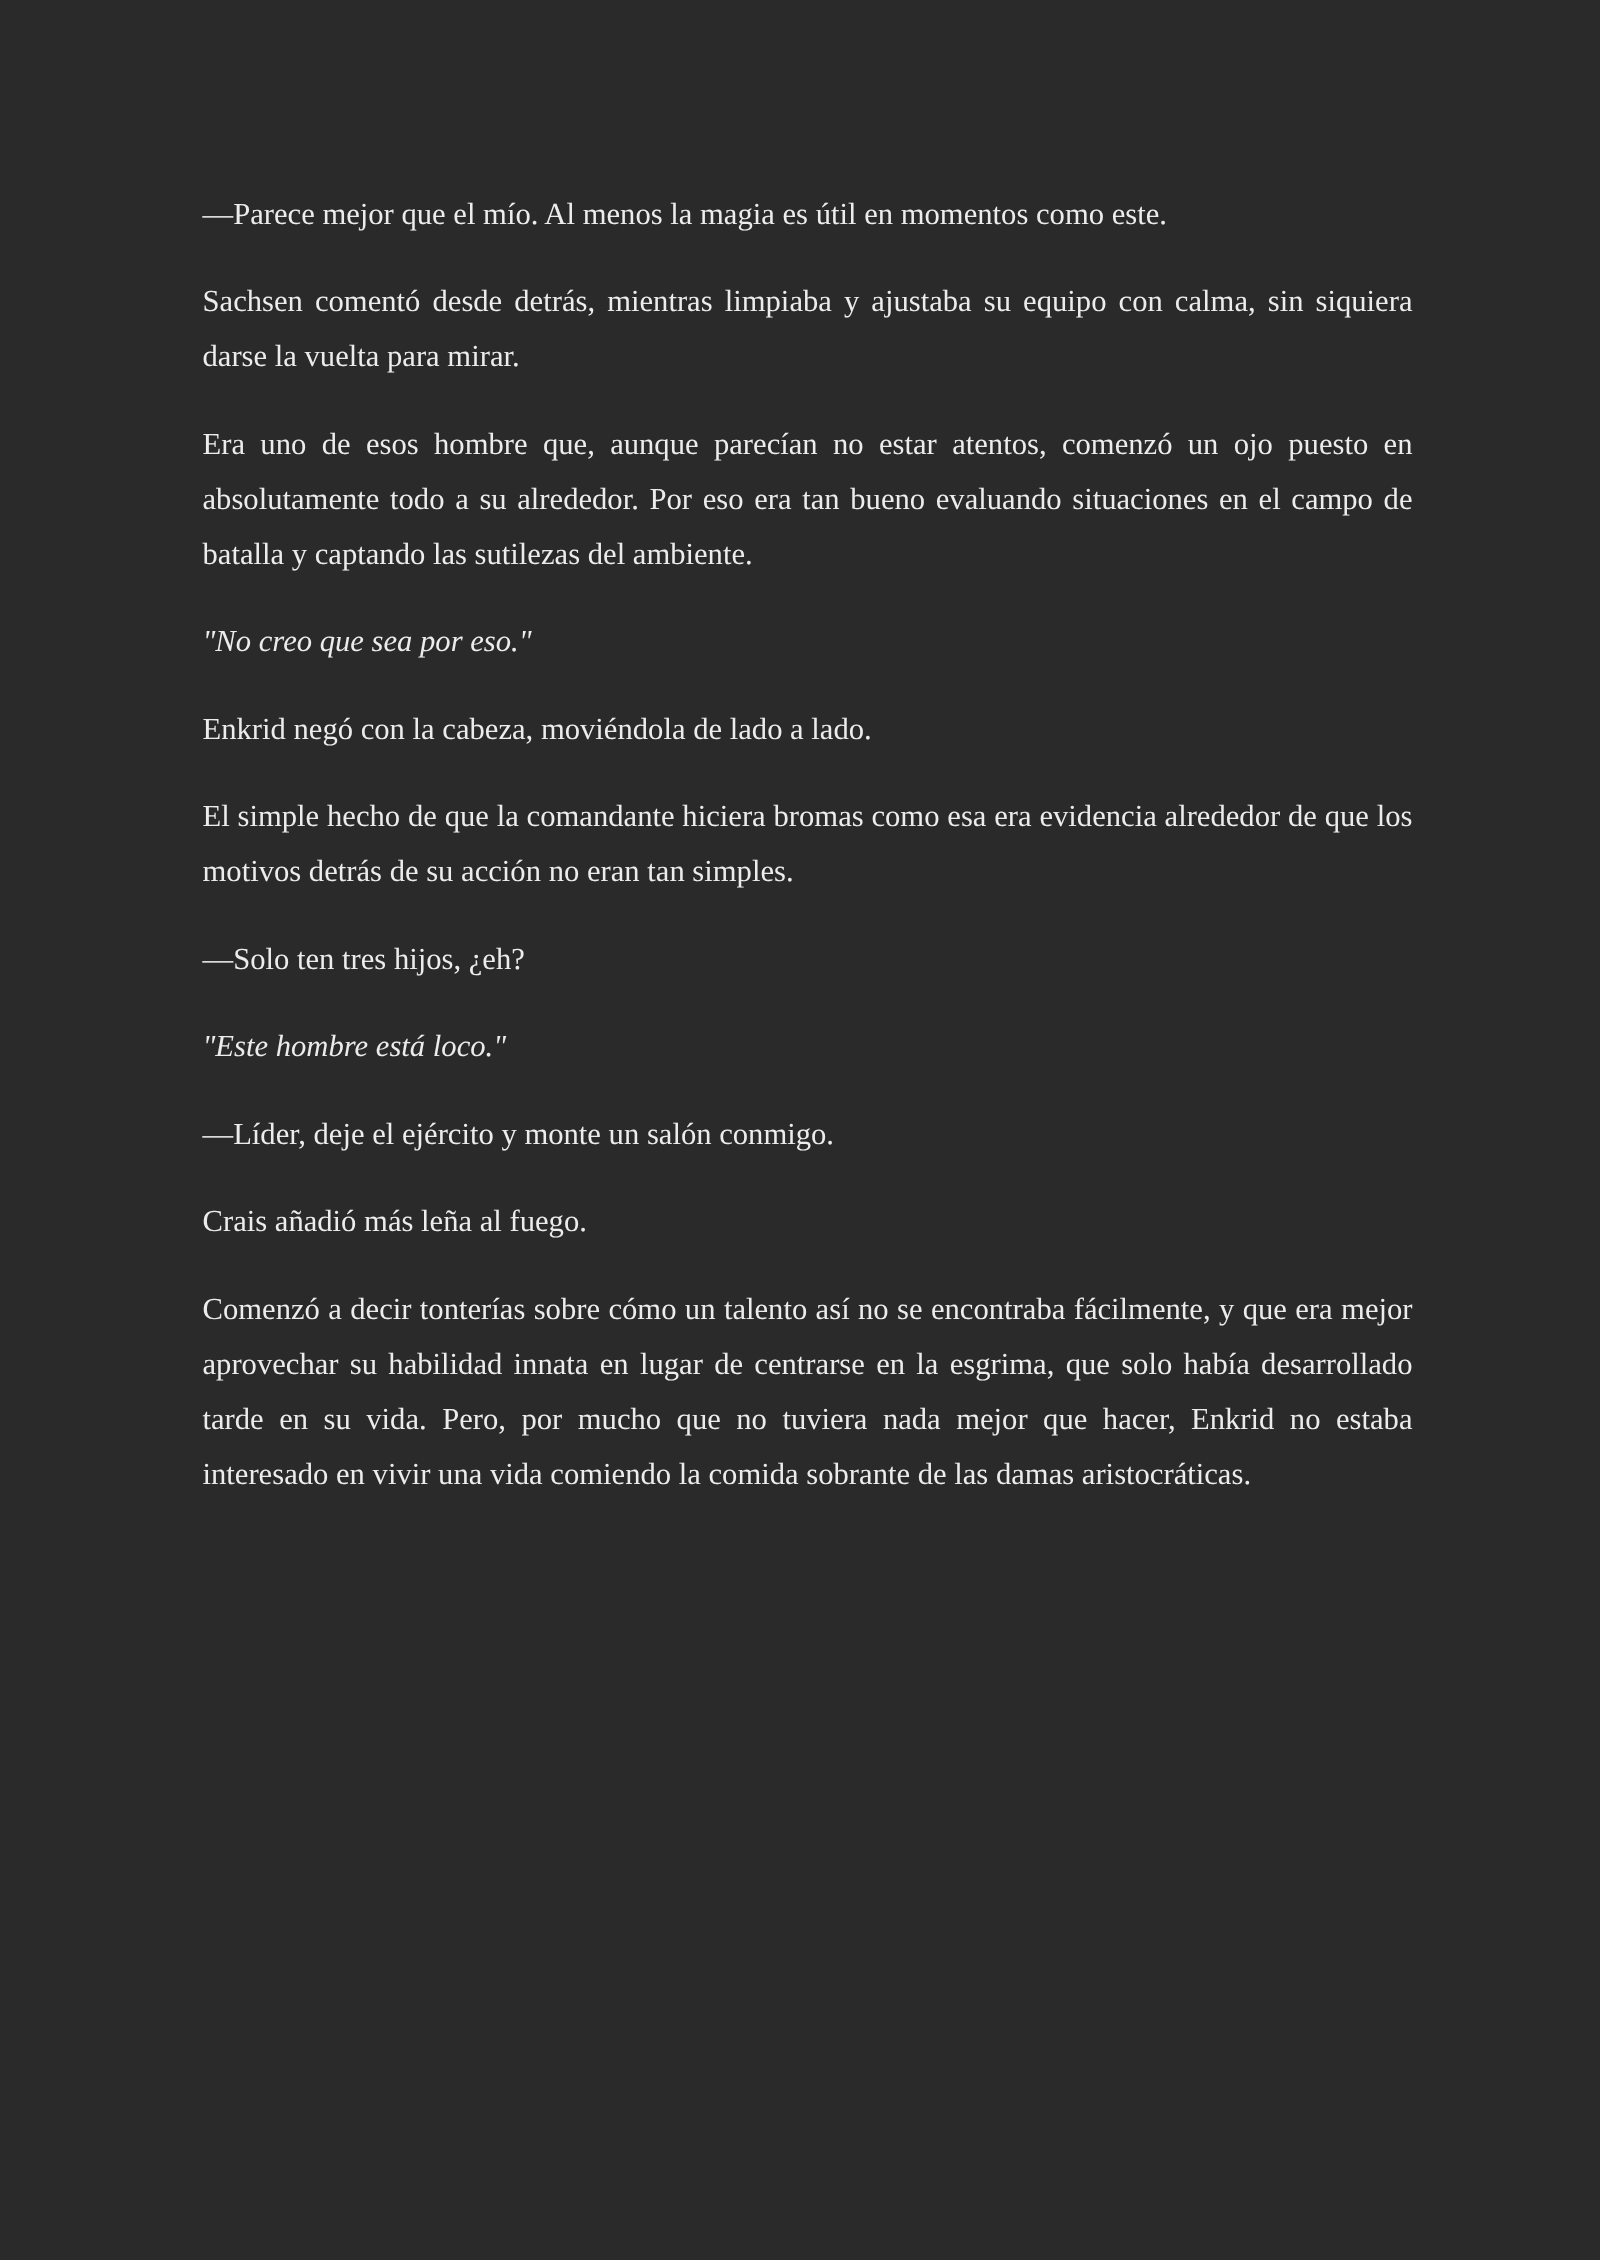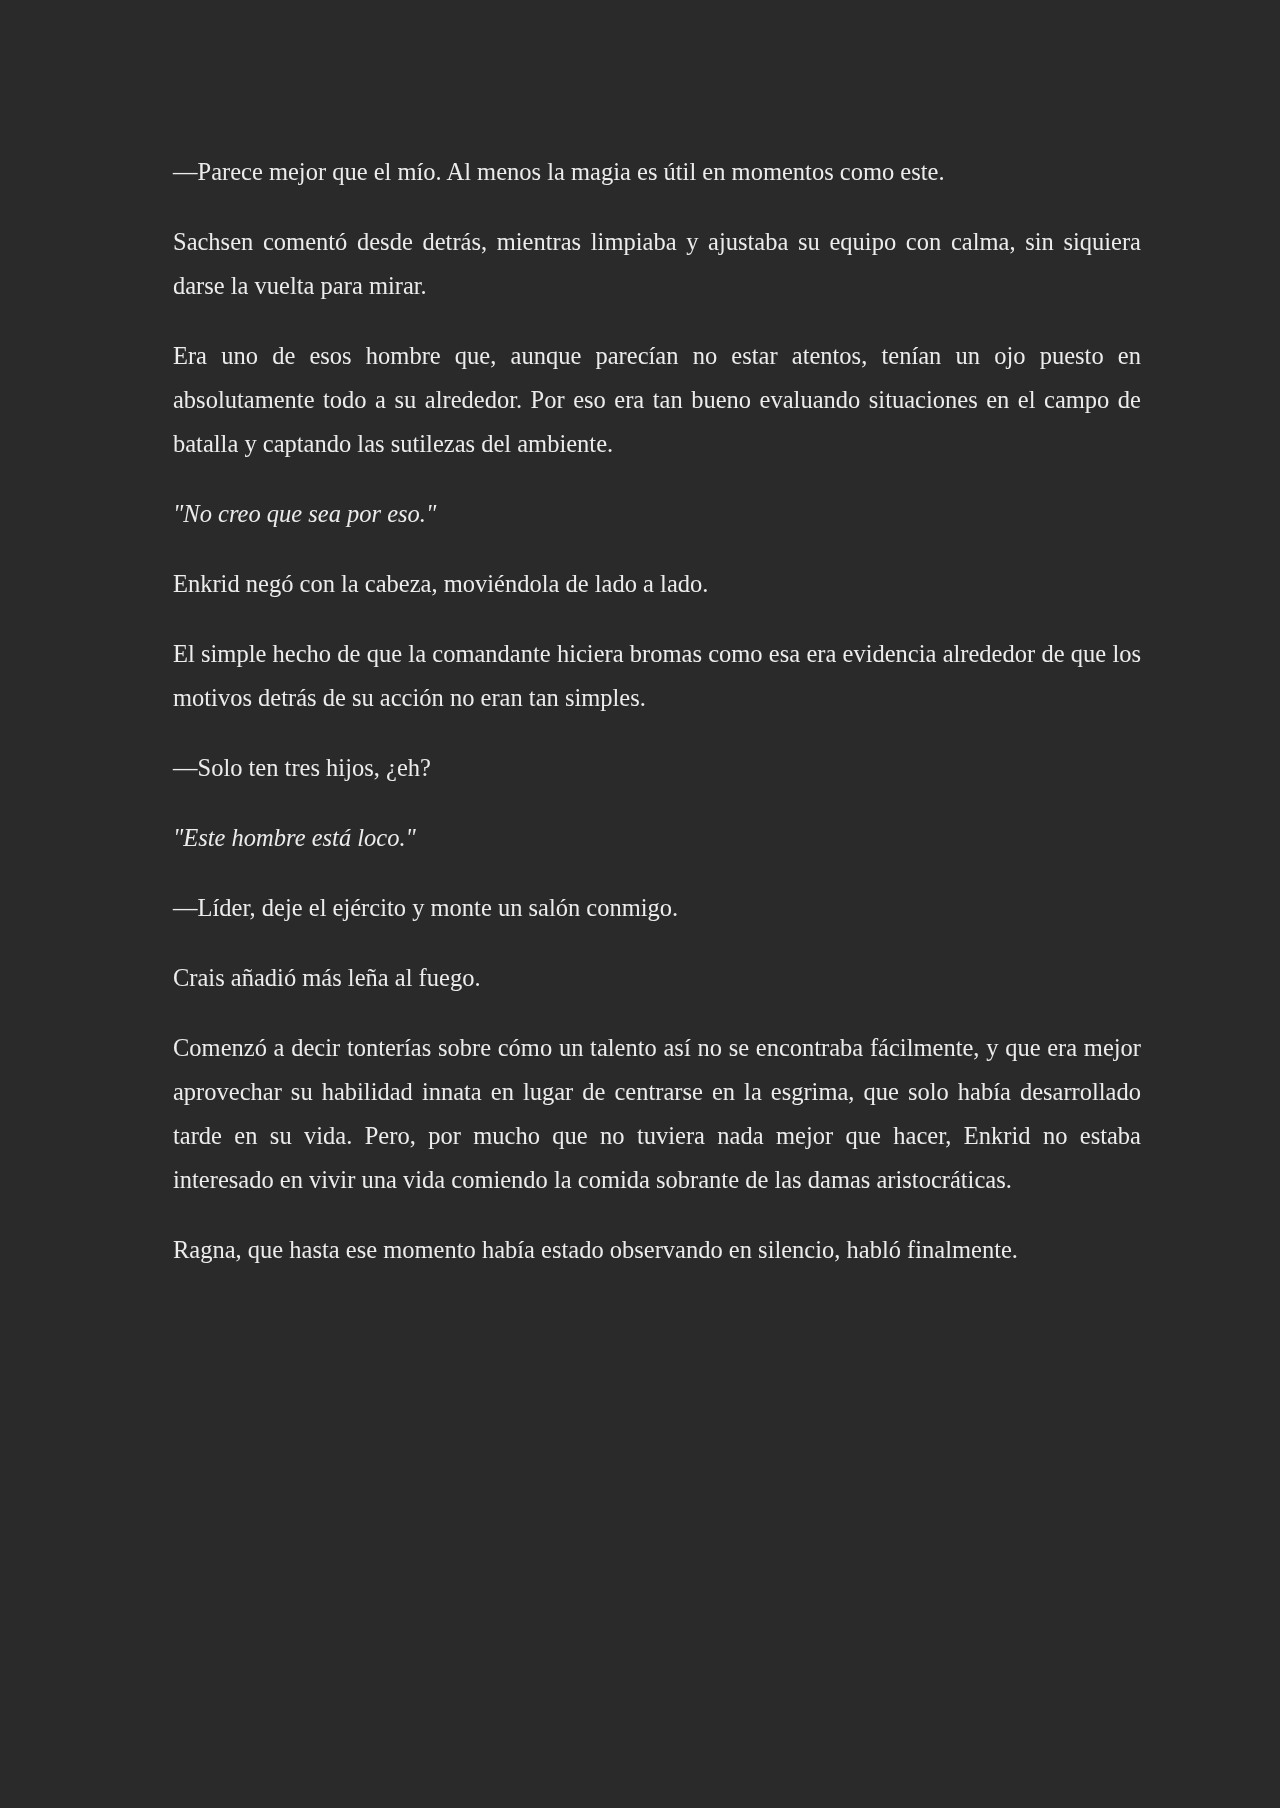--- a/index.html
+++ b/index.html
@@ -7,21 +7,21 @@
       padding: 0;
       background: #2a2a2a;
     }
     body {
       width: 1280px;
       height: 1808px;
       overflow: hidden;
     }
     .reader {
       position: absolute;
-      left: 173px;
+      left: 162px;
       top: 150px;
       width: 968px;
       color: #ececec;
       font-family: "Liberation Serif", "DejaVu Serif", serif;
       font-size: 24.5px;
       line-height: 44px;
       text-align: justify;
     }
     .reader p {
       margin: 0 0 26px 0;
@@ -29,23 +29,22 @@
     .reader p.thought {
       font-style: italic;
     }
   </style>
 </head>
 <body>
 
 <div class="reader">
   <p>—Parece mejor que el mío. Al menos la magia es útil en momentos como este.</p>
   <p>Sachsen comentó desde detrás, mientras limpiaba y ajustaba su equipo con calma, sin siquiera darse la vuelta para mirar.</p>
-  <p>Era uno de esos hombre que, aunque parecían no estar atentos, tenían un ojo puesto en absolutamente todo a su alrededor. Por eso era tan bueno evaluando situaciones en el campo de batalla y captando las sutilezas del ambiente.</p>
+  <p>Era uno de esos hombre que, aunque parecían no estar atentos, comenzó un ojo puesto en absolutamente todo a su alrededor. Por eso era tan bueno evaluando situaciones en el campo de batalla y captando las sutilezas del ambiente.</p>
   <p class="thought">"No creo que sea por eso."</p>
   <p>Enkrid negó con la cabeza, moviéndola de lado a lado.</p>
   <p>El simple hecho de que la comandante hiciera bromas como esa era evidencia alrededor de que los motivos detrás de su acción no eran tan simples.</p>
   <p>—Solo ten tres hijos, ¿eh?</p>
   <p class="thought">"Este hombre está loco."</p>
   <p>—Líder, deje el ejército y monte un salón conmigo.</p>
   <p>Crais añadió más leña al fuego.</p>
   <p>Comenzó a decir tonterías sobre cómo un talento así no se encontraba fácilmente, y que era mejor aprovechar su habilidad innata en lugar de centrarse en la esgrima, que solo había desarrollado tarde en su vida. Pero, por mucho que no tuviera nada mejor que hacer, Enkrid no estaba interesado en vivir una vida comiendo la comida sobrante de las damas aristocráticas.</p>
-  <p>Ragna, que hasta ese momento había estado observando en silencio, habló finalmente.</p>
 </div>
 
 </body></html>

